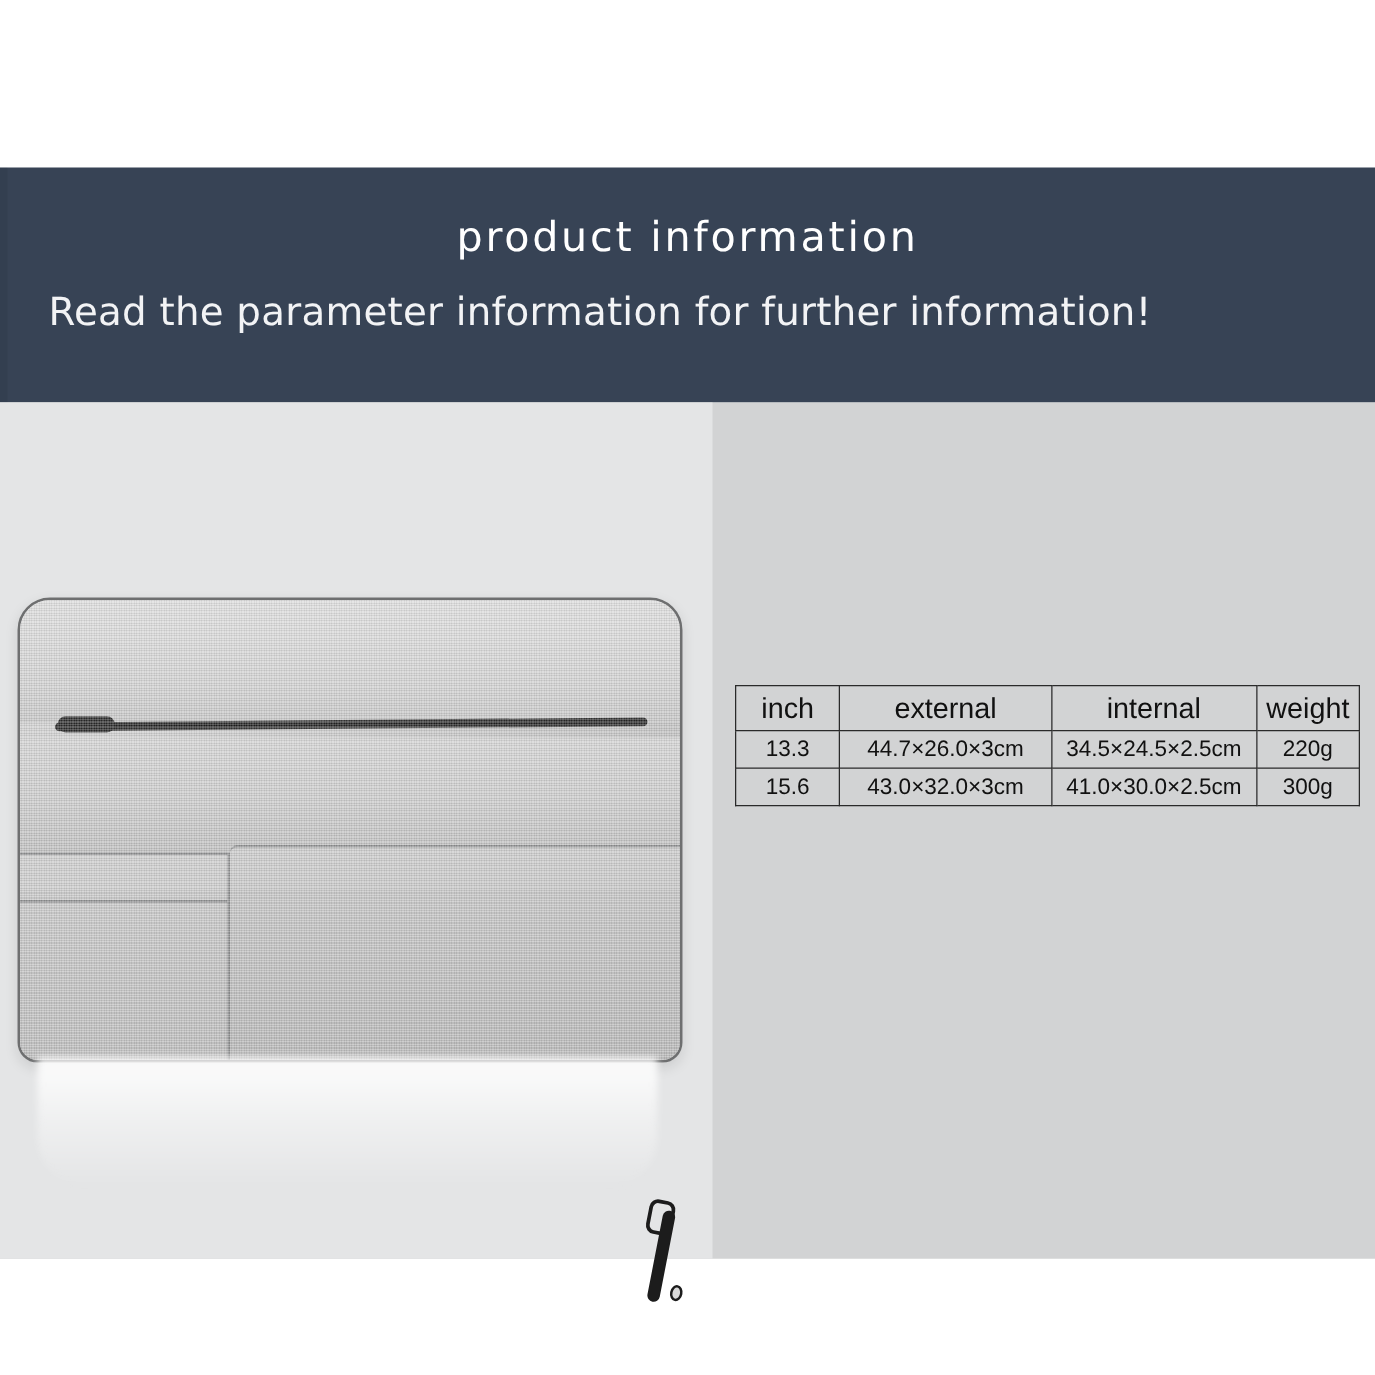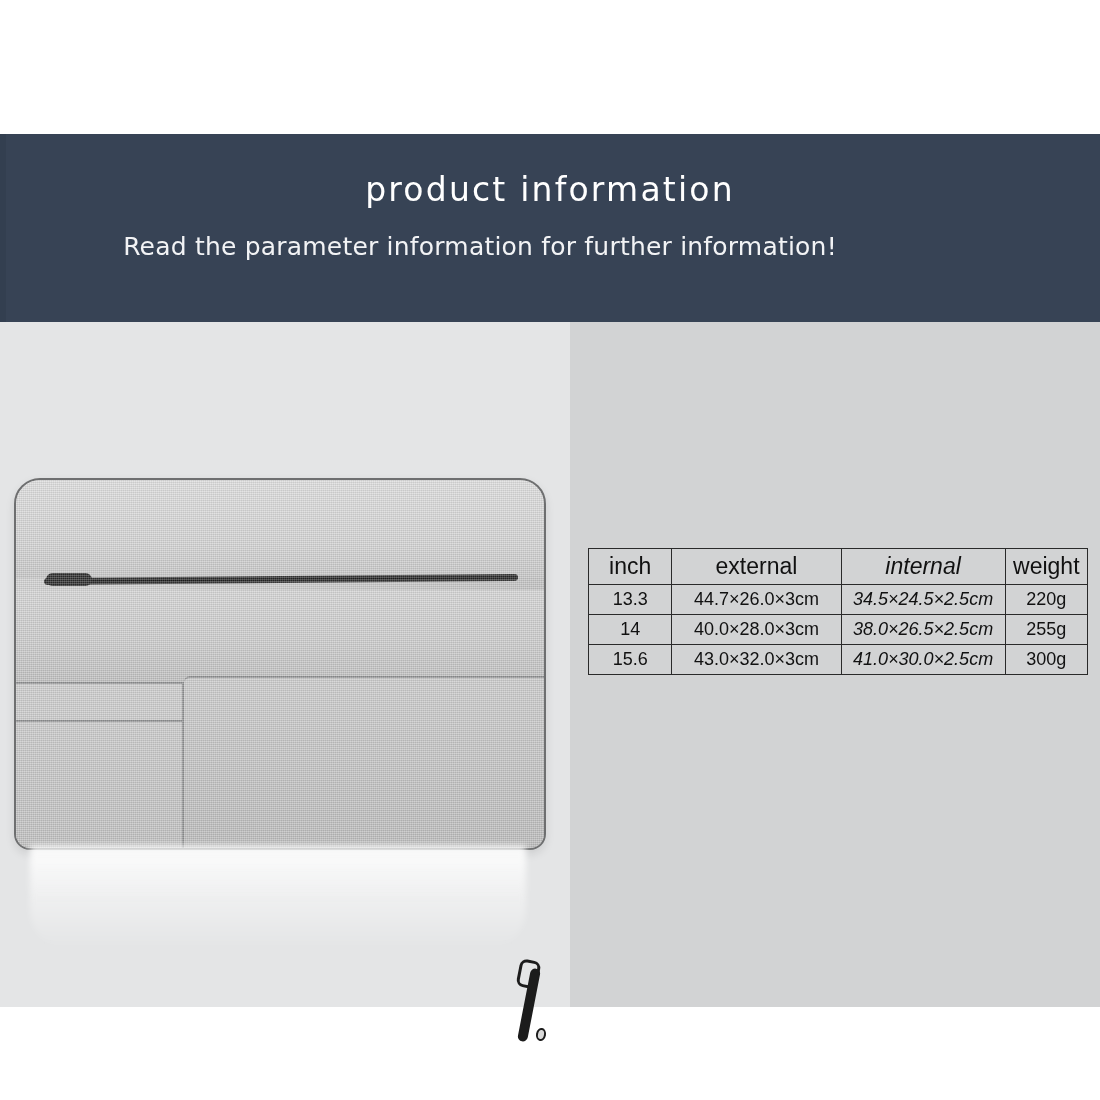--- a/index.html
+++ b/index.html
@@ -52,21 +52,21 @@
     letter-spacing: 2.2px;
     font-family: "DejaVu Sans", sans-serif;
   }
   .header-subtitle {
     position: absolute;
     left: 0;
     top: 98px;
     width: 960px;
     text-align: center;
     color: #f2f3f5;
-    font-size: 25px;
+    font-size: 31px;
     font-weight: 400;
     letter-spacing: 0.2px;
     font-family: "DejaVu Sans", sans-serif;
   }
 
   
   .content-panel {
     position: absolute;
     left: 0;
     top: 322px;
@@ -263,21 +263,21 @@
   }
   td.col-inch, th.col-inch {
     width: 84px;
   }
   td.col-inch {
     text-align: left;
     padding-left: 4px;
     font-size: 19px;
   }
   th.col-external, td.col-external { width: 170px; }
-  th.col-internal, td.col-internal { width: 164px; font-style: italic; }
+  th.col-internal, td.col-internal { width: 164px; }
   th.col-weight,   td.col-weight   { width: 82px; }
 </style>
 </head>
 <body>
 
 <div class="page">
 
   <div class="header-band">
     <div class="header-title">product information</div>
     <div class="header-subtitle">Read the parameter information for further information!</div>
@@ -321,26 +321,20 @@
           </tr>
         </thead>
         <tbody>
           <tr>
             <td class="col-inch">13.3</td>
             <td class="col-external">44.7×26.0×3cm</td>
             <td class="col-internal">34.5×24.5×2.5cm</td>
             <td class="col-weight">220g</td>
           </tr>
           <tr>
-            <td class="col-inch">14</td>
-            <td class="col-external">40.0×28.0×3cm</td>
-            <td class="col-internal">38.0×26.5×2.5cm</td>
-            <td class="col-weight">255g</td>
-          </tr>
-          <tr>
             <td class="col-inch">15.6</td>
             <td class="col-external">43.0×32.0×3cm</td>
             <td class="col-internal">41.0×30.0×2.5cm</td>
             <td class="col-weight">300g</td>
           </tr>
         </tbody>
       </table>
     </div>
 
   </div>

